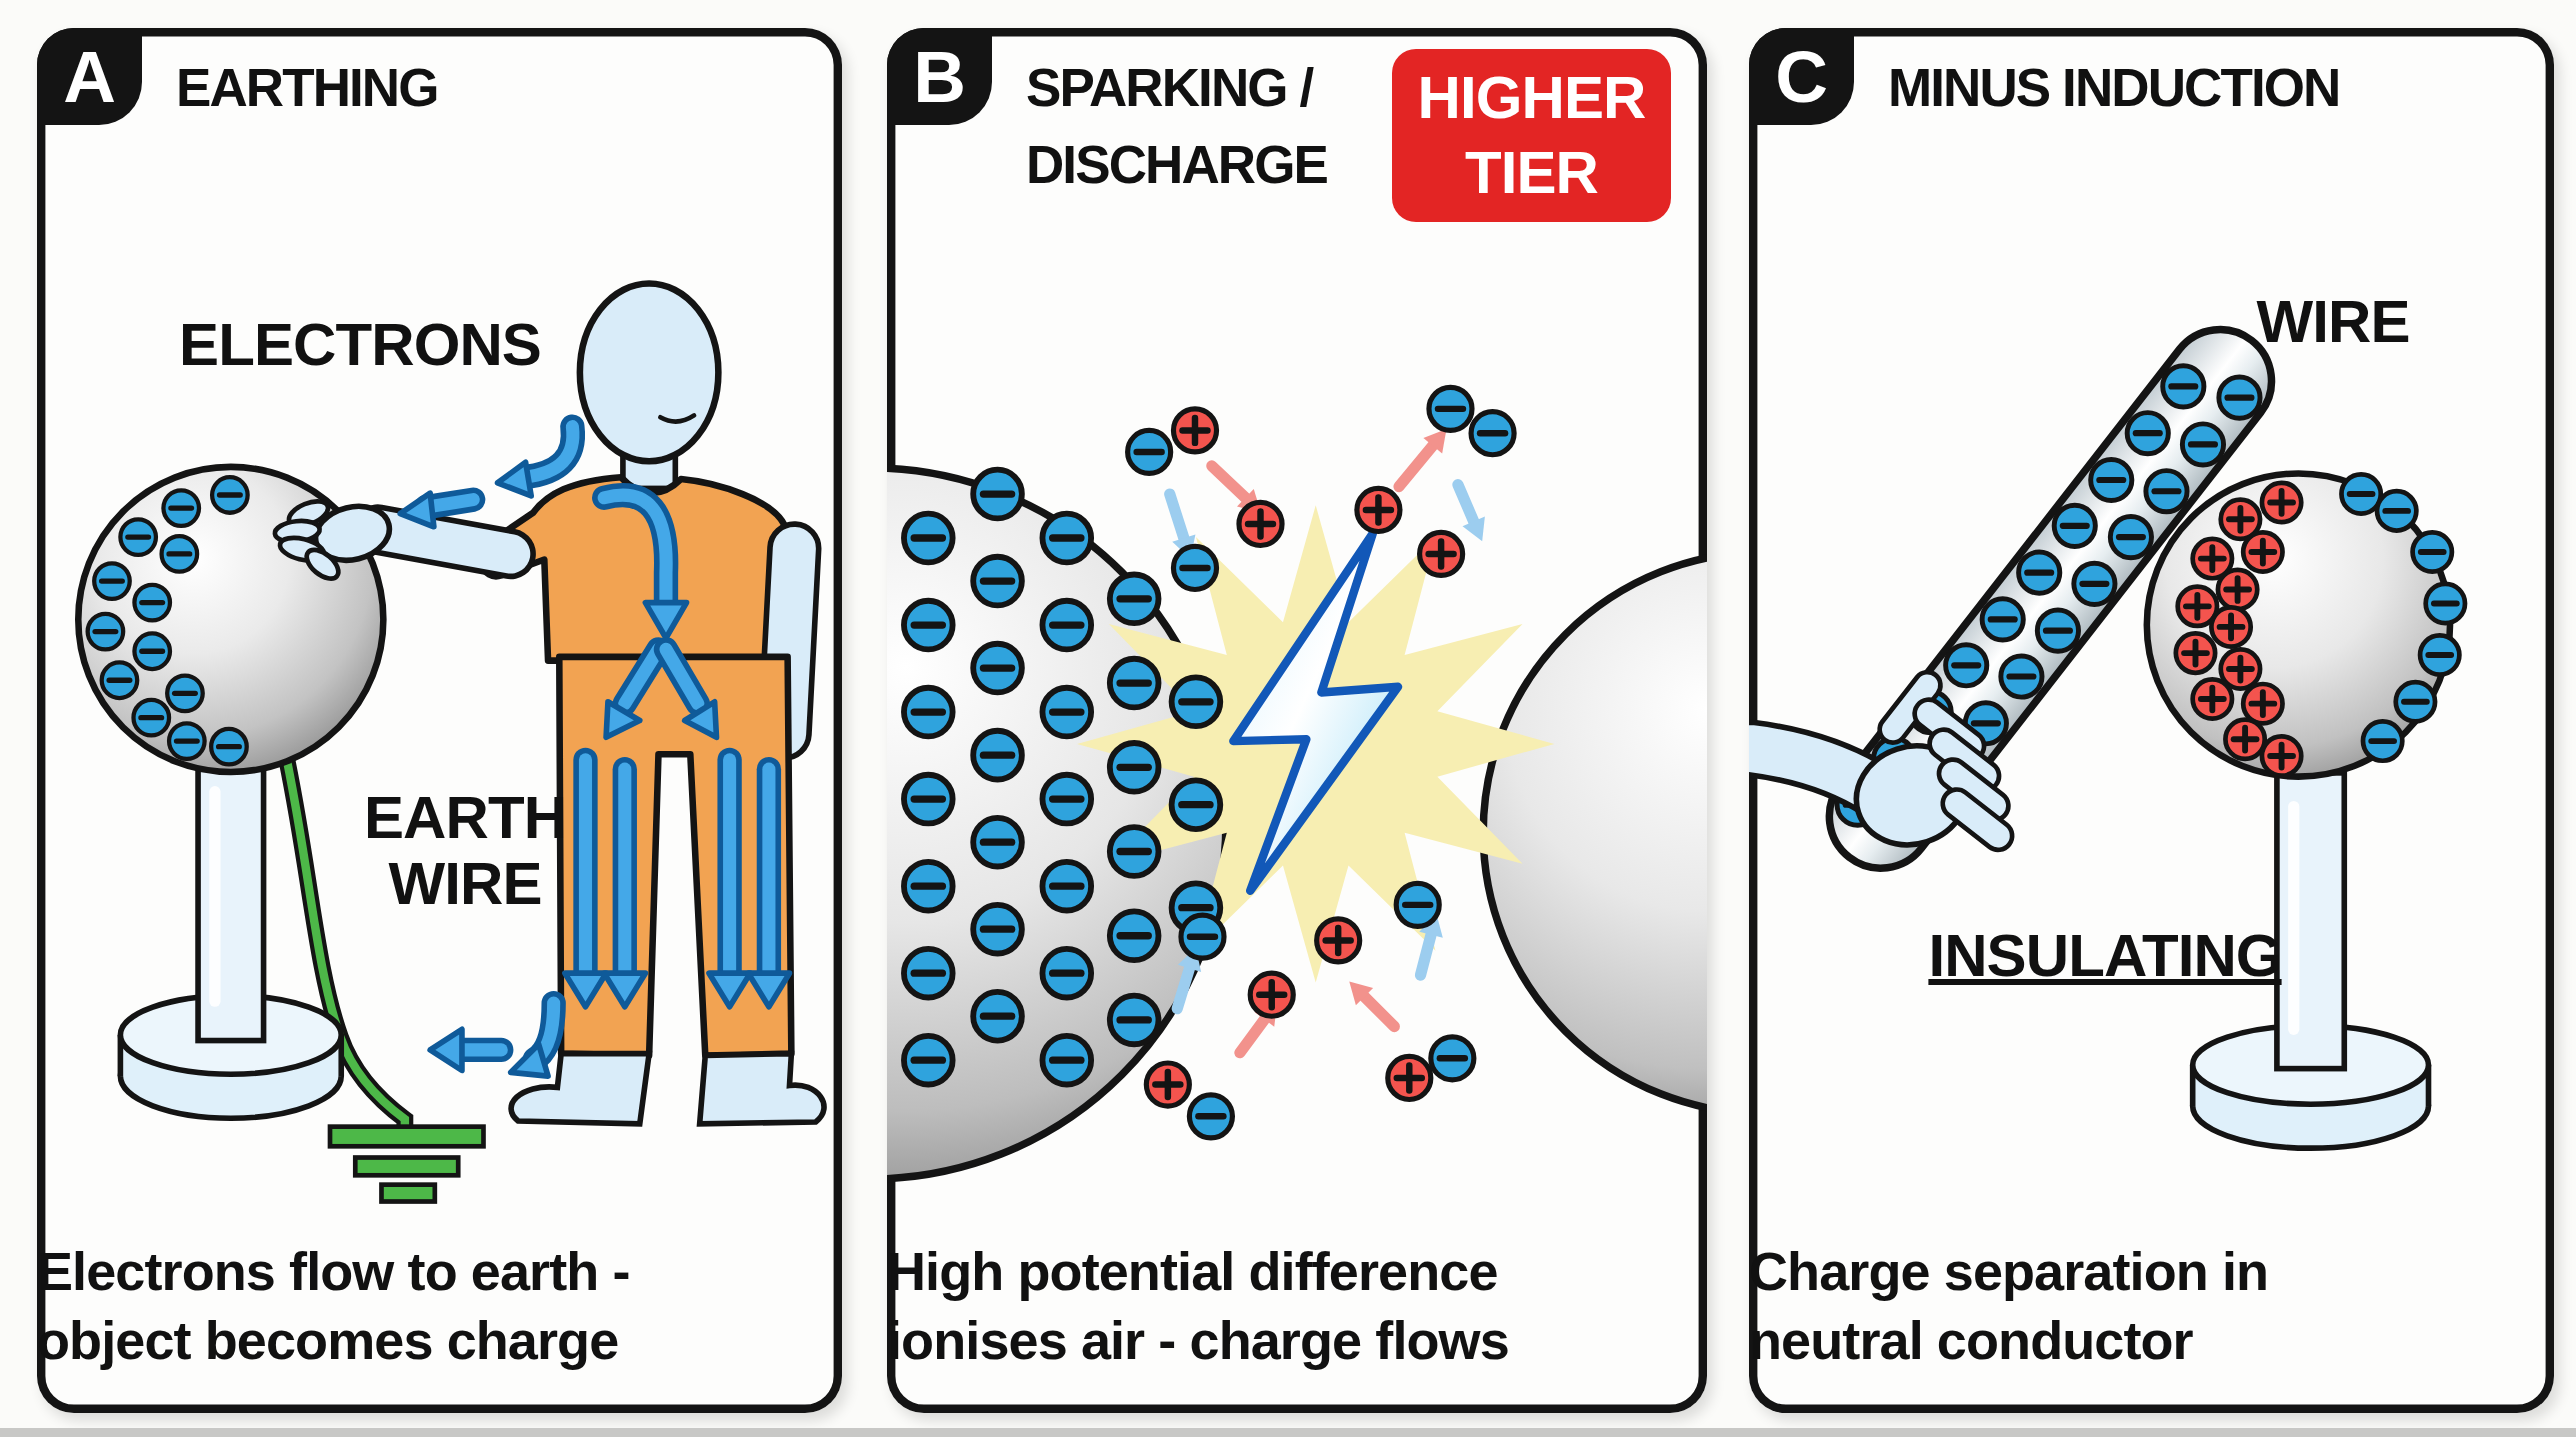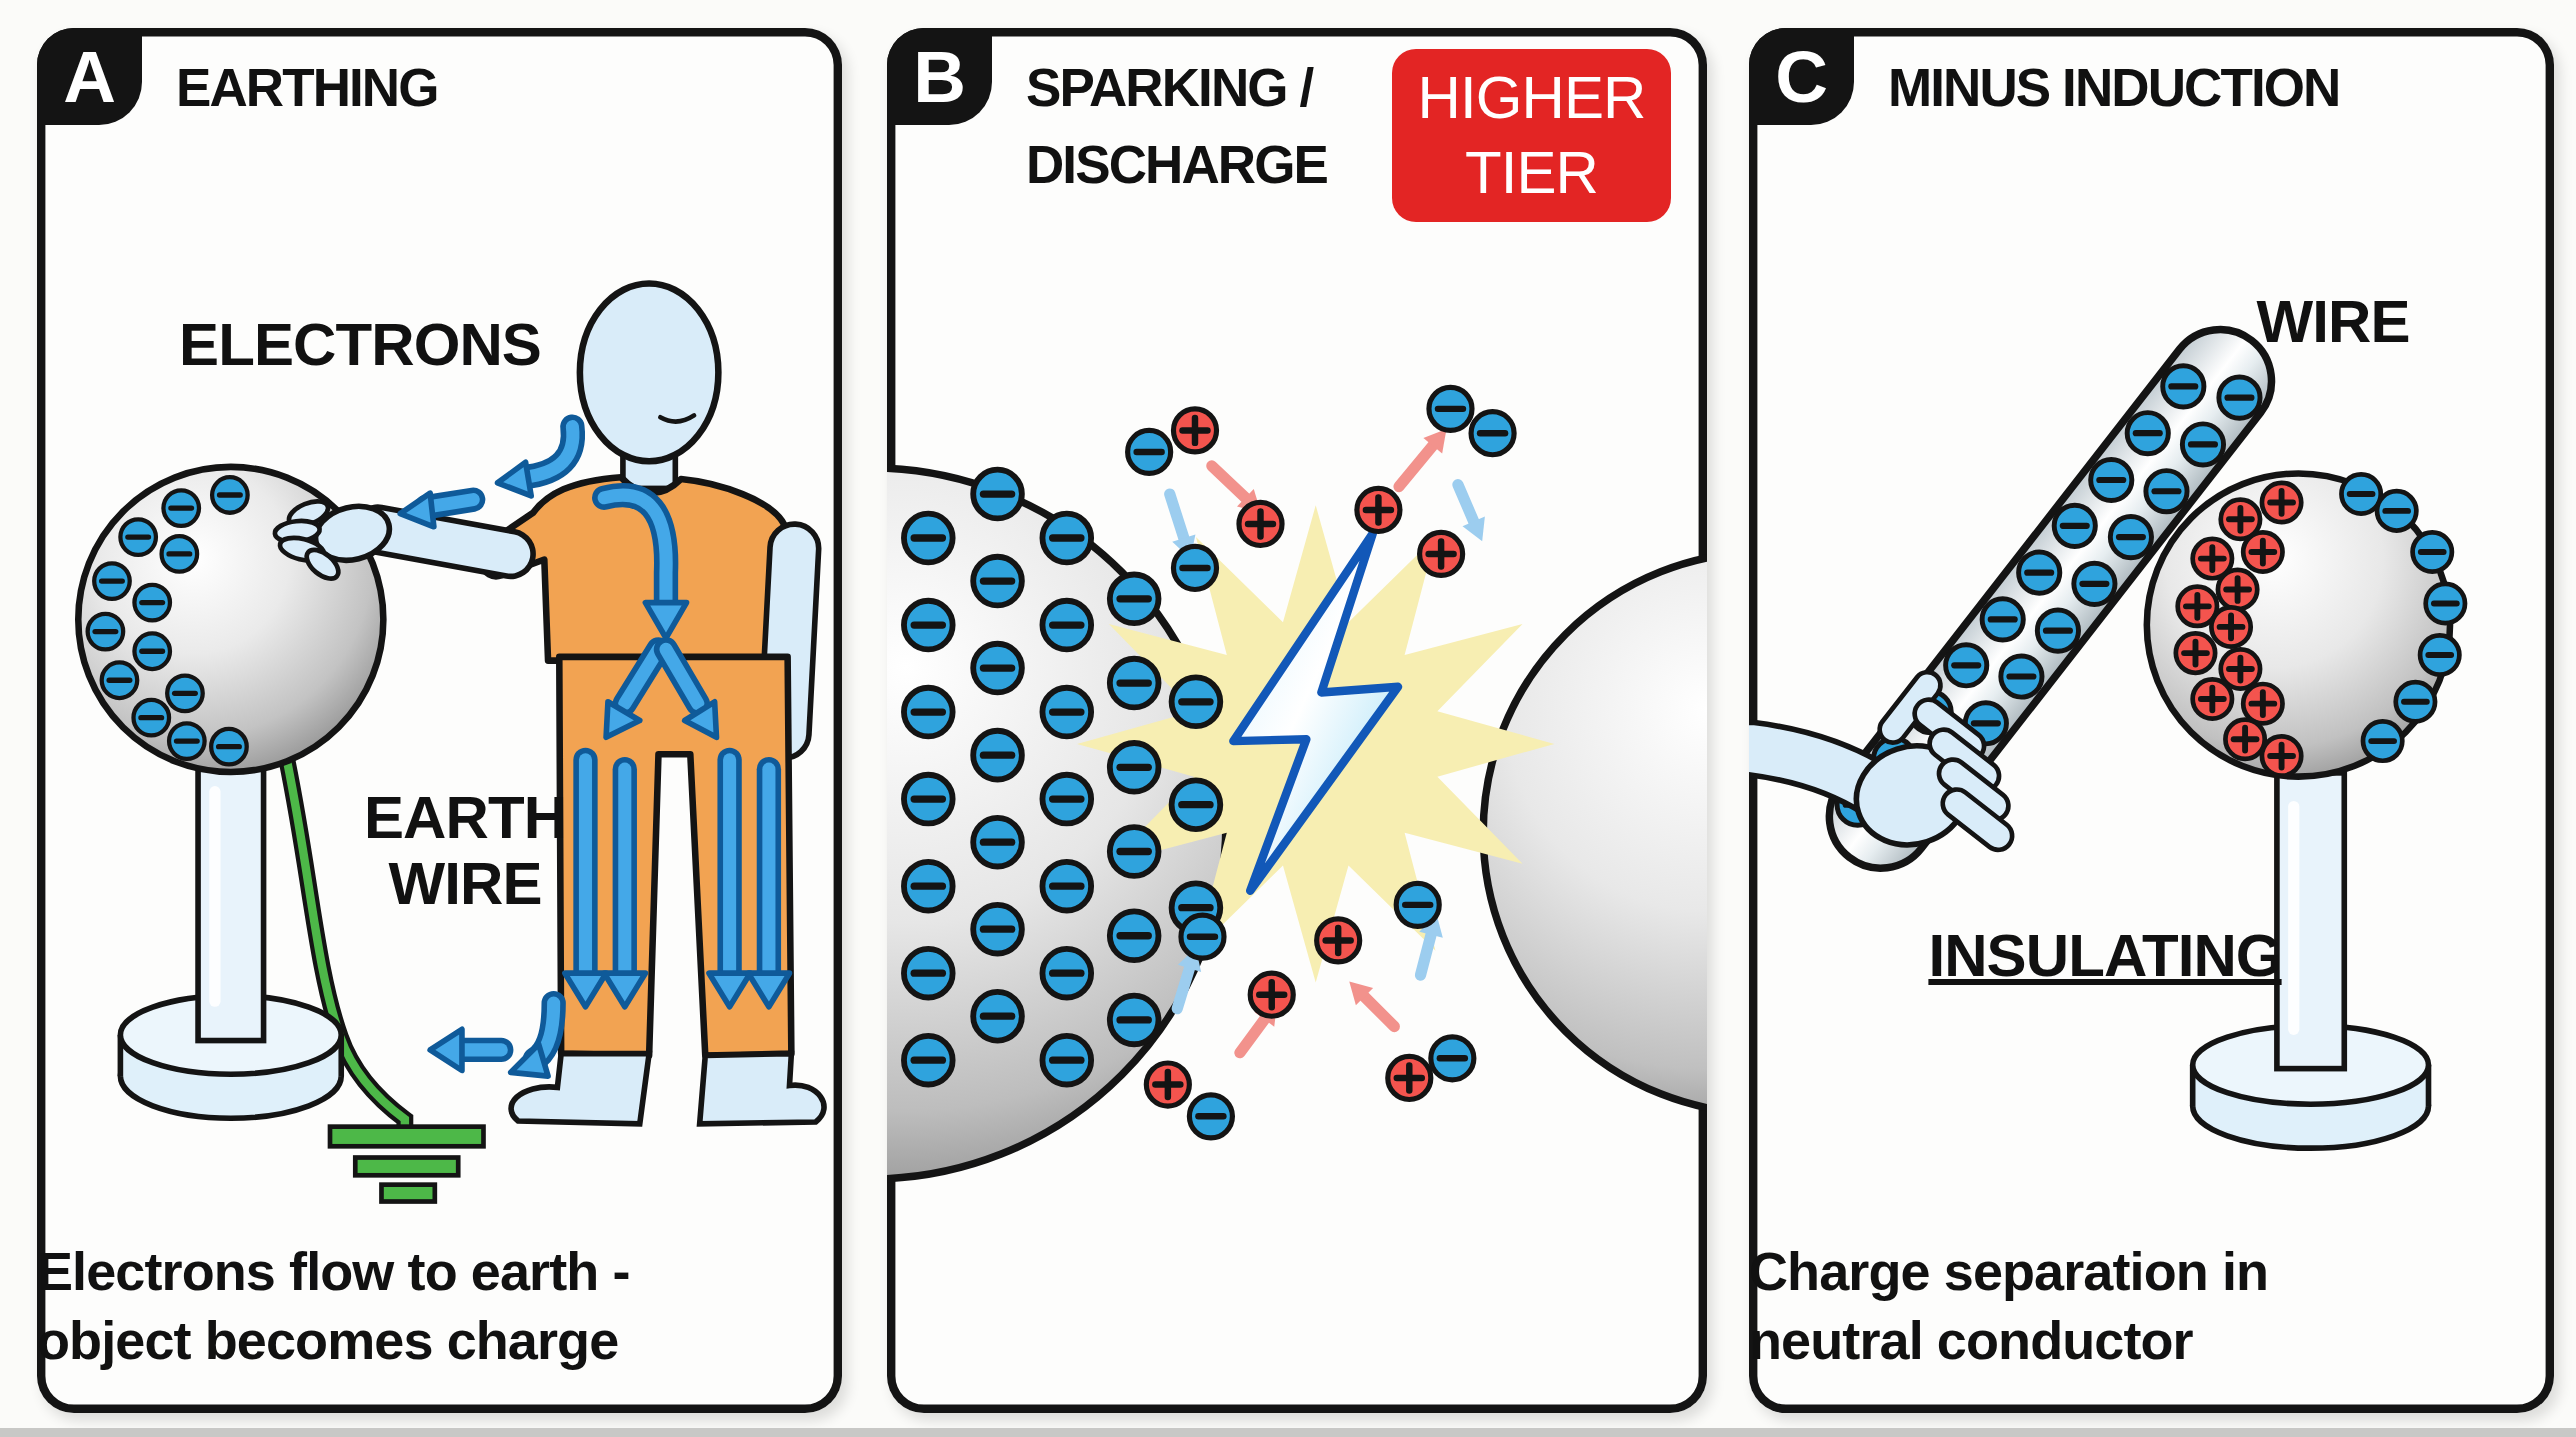--- a/index.html
+++ b/index.html
@@ -11,21 +11,21 @@
   .panel-b{left:887px;width:820px;}
   .panel-c{left:1749px;width:805px;}
   .fig{position:absolute;left:0;top:0;width:100%;height:100%;}
   .badge{position:absolute;left:0;top:0;width:105px;height:97px;background:#141414;
          border-radius:28px 0 43px 0;display:flex;align-items:center;justify-content:center;}
   .badge span{color:#fff;font-size:73px;font-weight:bold;}
   .title{position:absolute;left:139px;top:20.6px;font-size:53px;line-height:77px;font-weight:bold;
          letter-spacing:-1.9px;white-space:nowrap;}
   .ht-badge{position:absolute;left:505px;top:20.6px;width:279px;height:173px;border-radius:24px;
          display:flex;flex-direction:column;justify-content:center;text-align:center;
-         color:#fff;font-weight:normal;font-size:60px;line-height:75px;letter-spacing:-0.9px;}
+         color:#fff;font-weight:bold;font-size:60px;line-height:75px;letter-spacing:-0.9px;}
   .lbl{position:absolute;transform:translateX(-50%);font-size:60px;line-height:66px;font-weight:bold;
        text-align:center;letter-spacing:-0.9px;white-space:nowrap;}
   .caption{position:absolute;left:0;right:0;top:1209px;font-size:54px;
            line-height:69px;font-weight:bold;letter-spacing:-0.9px;}
   .edge-strip{position:absolute;left:0;top:1428px;width:100%;height:9.4px;background:#c8c8c6;}
   
   .aO{fill:none;stroke:#0f5a99;stroke-width:26;stroke-linecap:round;stroke-linejoin:round;}
   .aI{fill:none;stroke:#44a8e8;stroke-width:14;stroke-linecap:round;stroke-linejoin:round;}
   .hd{fill:#44a8e8;stroke:#0f5a99;stroke-width:6;stroke-linejoin:round;}
 </style>
@@ -330,20 +330,24 @@
         <span>B</span>
       </div>
     <div class="title">
       <div>SPARKING /</div>
       <div>DISCHARGE</div>
     </div>
     <div class="ht-badge" style="background:#e32524;">
       <div>HIGHER</div>
       <div>TIER</div>
     </div>
+    <div class="caption">
+      <div>High potential difference</div>
+      <div>ionises air - charge flows</div>
+    </div>
   </div>
 
   <div class="panel panel-c">
     <svg class="fig" viewBox="1868 30 860 1480">
       <defs>
         <radialGradient id="sgC" cx="42%" cy="28%" r="80%">
           <stop offset="0" stop-color="#ffffff"></stop>
             <stop offset="0.45" stop-color="#e8e8e8"></stop>
           <stop offset="0.78" stop-color="#c1c1c1"></stop>
             <stop offset="1" stop-color="#8d8d8d"></stop>

